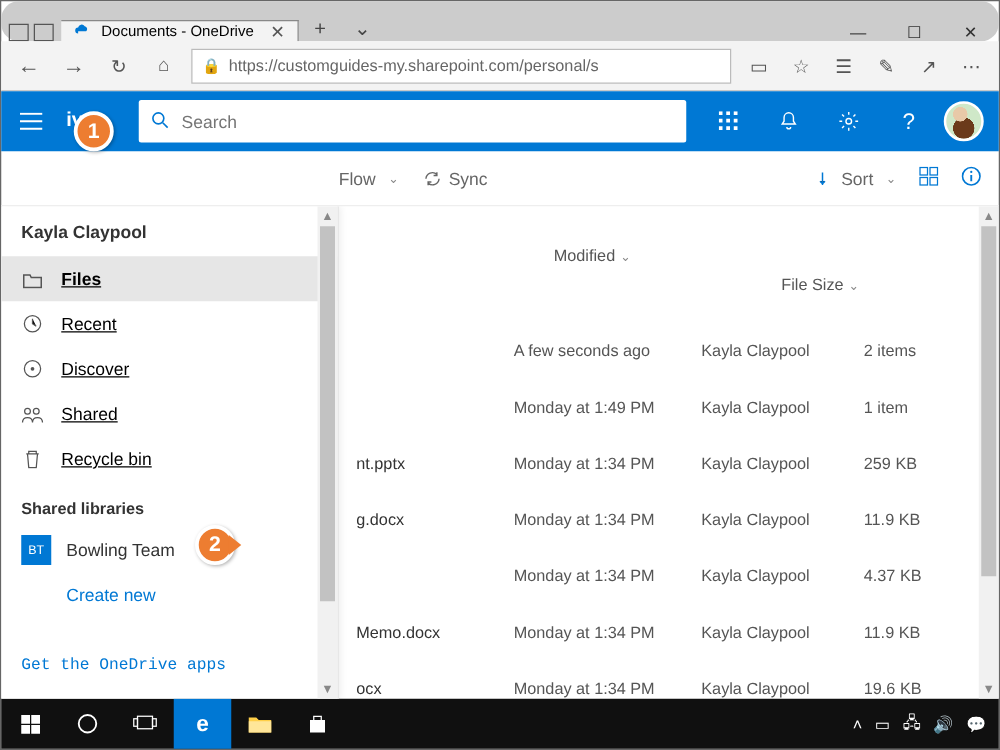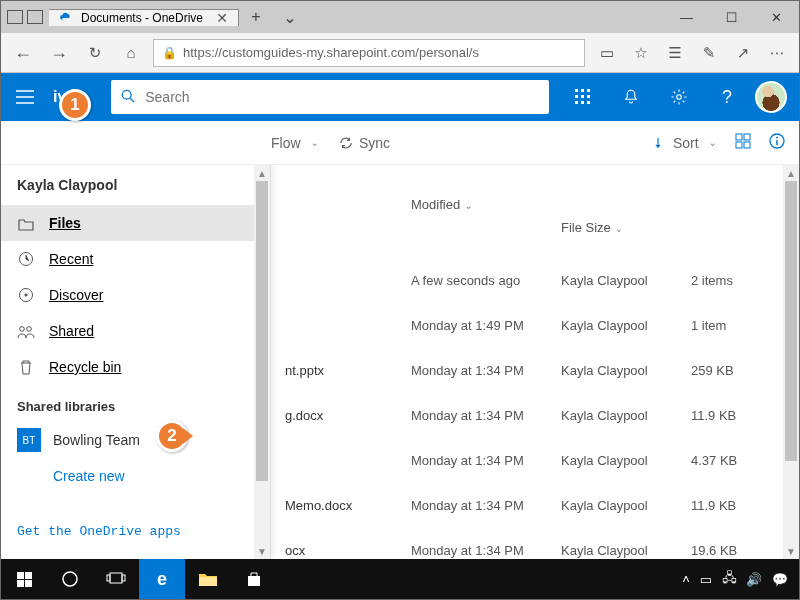--- a/index.html
+++ b/index.html
@@ -1,19 +1,19 @@
 <!DOCTYPE html>
 <html><head>
 <meta charset="utf-8">
 <style>
   * { box-sizing: border-box; margin: 0; padding: 0; font-family: "Segoe UI", Arial, sans-serif; }
   html, body { width: 800px; height: 600px; overflow: hidden; background: #fff; }
   .window { width: 800px; height: 600px; display: flex; flex-direction: column; border: 1px solid #666; position: relative; }
   
-  .tab-bar { height: 32px; background: #ccc; display: flex; align-items: center; }
+  .tab-bar { height: 32px; background: #ccc; display: flex; align-items: flex-end; border-radius: 14px; }
   .tab-bar .sys-icons { display: flex; align-items: center; gap: 4px; padding: 0 6px; }
   .tab-bar .sys-icons .box-icon { width: 16px; height: 14px; border: 1px solid #555; }
   .tab-bar .tab { background: #f3f3f3; border-top: 1px solid #888; border-right: 1px solid #888; display: flex; align-items: center; padding: 0 10px; gap: 8px; min-width: 190px; font-size: 12px; }
   .tab .favicon { width: 14px; height: 14px; }
   .tab .close { color: #555; font-size: 14px; margin-left: auto; }
   .tab-bar .tab-btn { width: 34px; display: flex; align-items: center; justify-content: center; color: #444; font-size: 16px; }
   .tab-bar .win-controls { margin-left: auto; display: flex; }
   .tab-bar .win-controls > div { width: 45px; display: flex; align-items: center; justify-content: center; font-size: 13px; color: #333; }
   
   .addr-bar { height: 40px; background: #f3f3f3; border-bottom: 1px solid #c8c8c8; display: flex; align-items: center; padding: 0 8px; gap: 8px; }
@@ -54,21 +54,21 @@
   .lib-badge { width: 24px; height: 24px; background: #0078d4; color: #fff; font-size: 10px; display: flex; align-items: center; justify-content: center; }
   .create-link { padding: 8px 16px 8px 52px; color: #0078d4; font-size: 14px; cursor: pointer; }
   .side-footer { margin-top: auto; padding: 10px 16px 16px; }
   .side-footer a { color: #0078d4; font-size: 13px; text-decoration: none; display: block; padding: 4px 0; font-family: Liberation Mono, monospace; }
   .side-scroll { position: absolute; right: 0; top: 0; bottom: 0; width: 16px; background: #f1f1f1; }
   .side-scroll .thumb { position: absolute; left: 2px; right: 2px; top: 16px; height: 300px; background: #c2c2c2; }
   .side-scroll .arr { position: absolute; left:0; right:0; height: 16px; display:flex; align-items:center; justify-content:center; font-size:10px; color:#888; }
   .side-scroll .arr.top { top:0; } .side-scroll .arr.bot { bottom:0; }
   
   .table-area { flex: 1; padding-left: 270px; overflow: hidden; }
-  .col-headers { display: flex; padding: 32px 0 8px; font-size: 13px; color: #555; }
+  .col-headers { display: flex; padding: 32px 0 8px; font-size: 13px; color: #555; gap: 32px; }
   .col-name { flex: 0 0 140px; padding-left: 14px; visibility: hidden; }
   .col-mod { flex: 0 0 150px; } .col-by { flex: 0 0 130px; } .col-size { flex: 0 0 100px; margin-top: 23px; }
   .chev { font-size: 10px; color: #888; margin-left: 4px; }
   .row { display: flex; align-items: flex-end; height: 45px; font-size: 13px; color: #555; border-top: 1px solid transparent; }
   .row .c-name { flex: 0 0 140px; padding-left: 14px; overflow: hidden; white-space: nowrap; color: #333; }
   .row .c-mod { flex: 0 0 150px; } .row .c-by { flex: 0 0 130px; } .row .c-size { flex: 0 0 100px; }
   .main-scroll { position: absolute; right: 0; top: 0; width: 16px; bottom: 0; background: #f1f1f1; z-index: 2; }
   .main-scroll .thumb { position: absolute; left: 2px; right: 2px; top: 16px; height: 280px; background: #c2c2c2; }
   .main-scroll .arr { position:absolute; left:0; right:0; height:16px; display:flex; align-items:center; justify-content:center; font-size:10px; color:#888; }
   .main-scroll .arr.top{top:0;} .main-scroll .arr.bot{bottom:0;}

